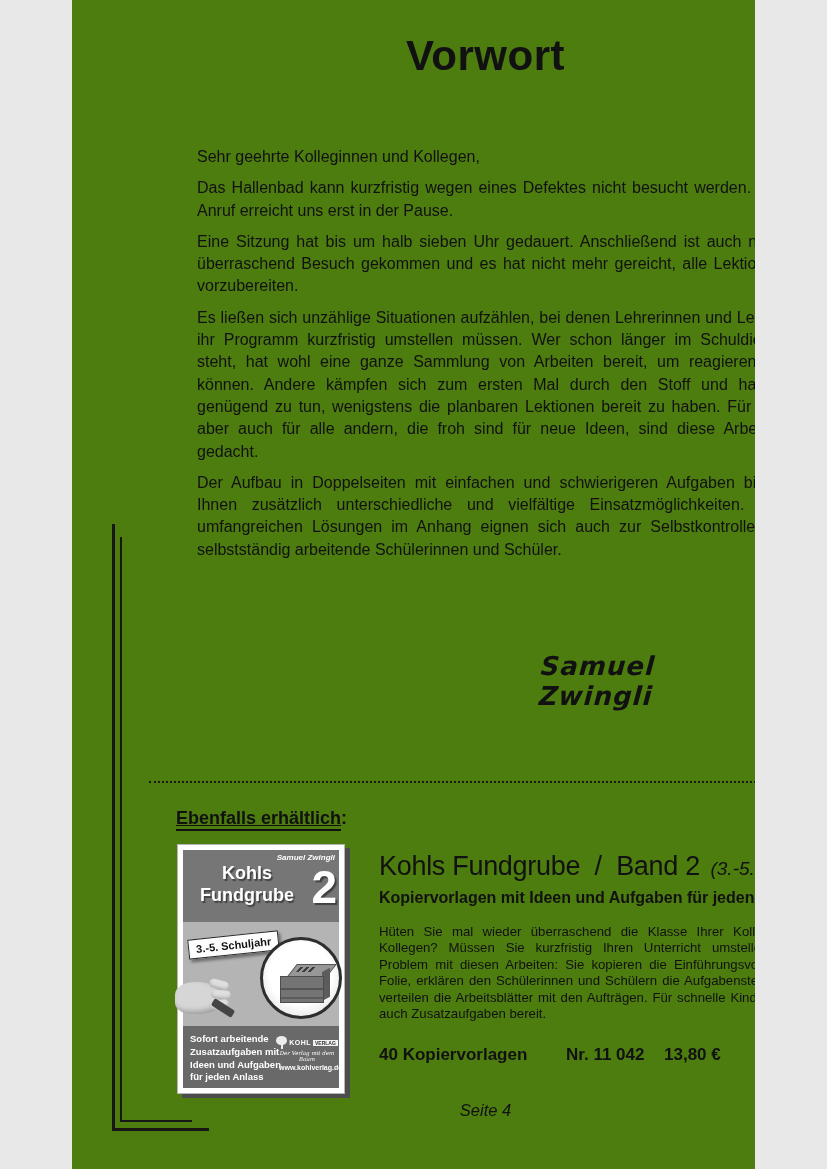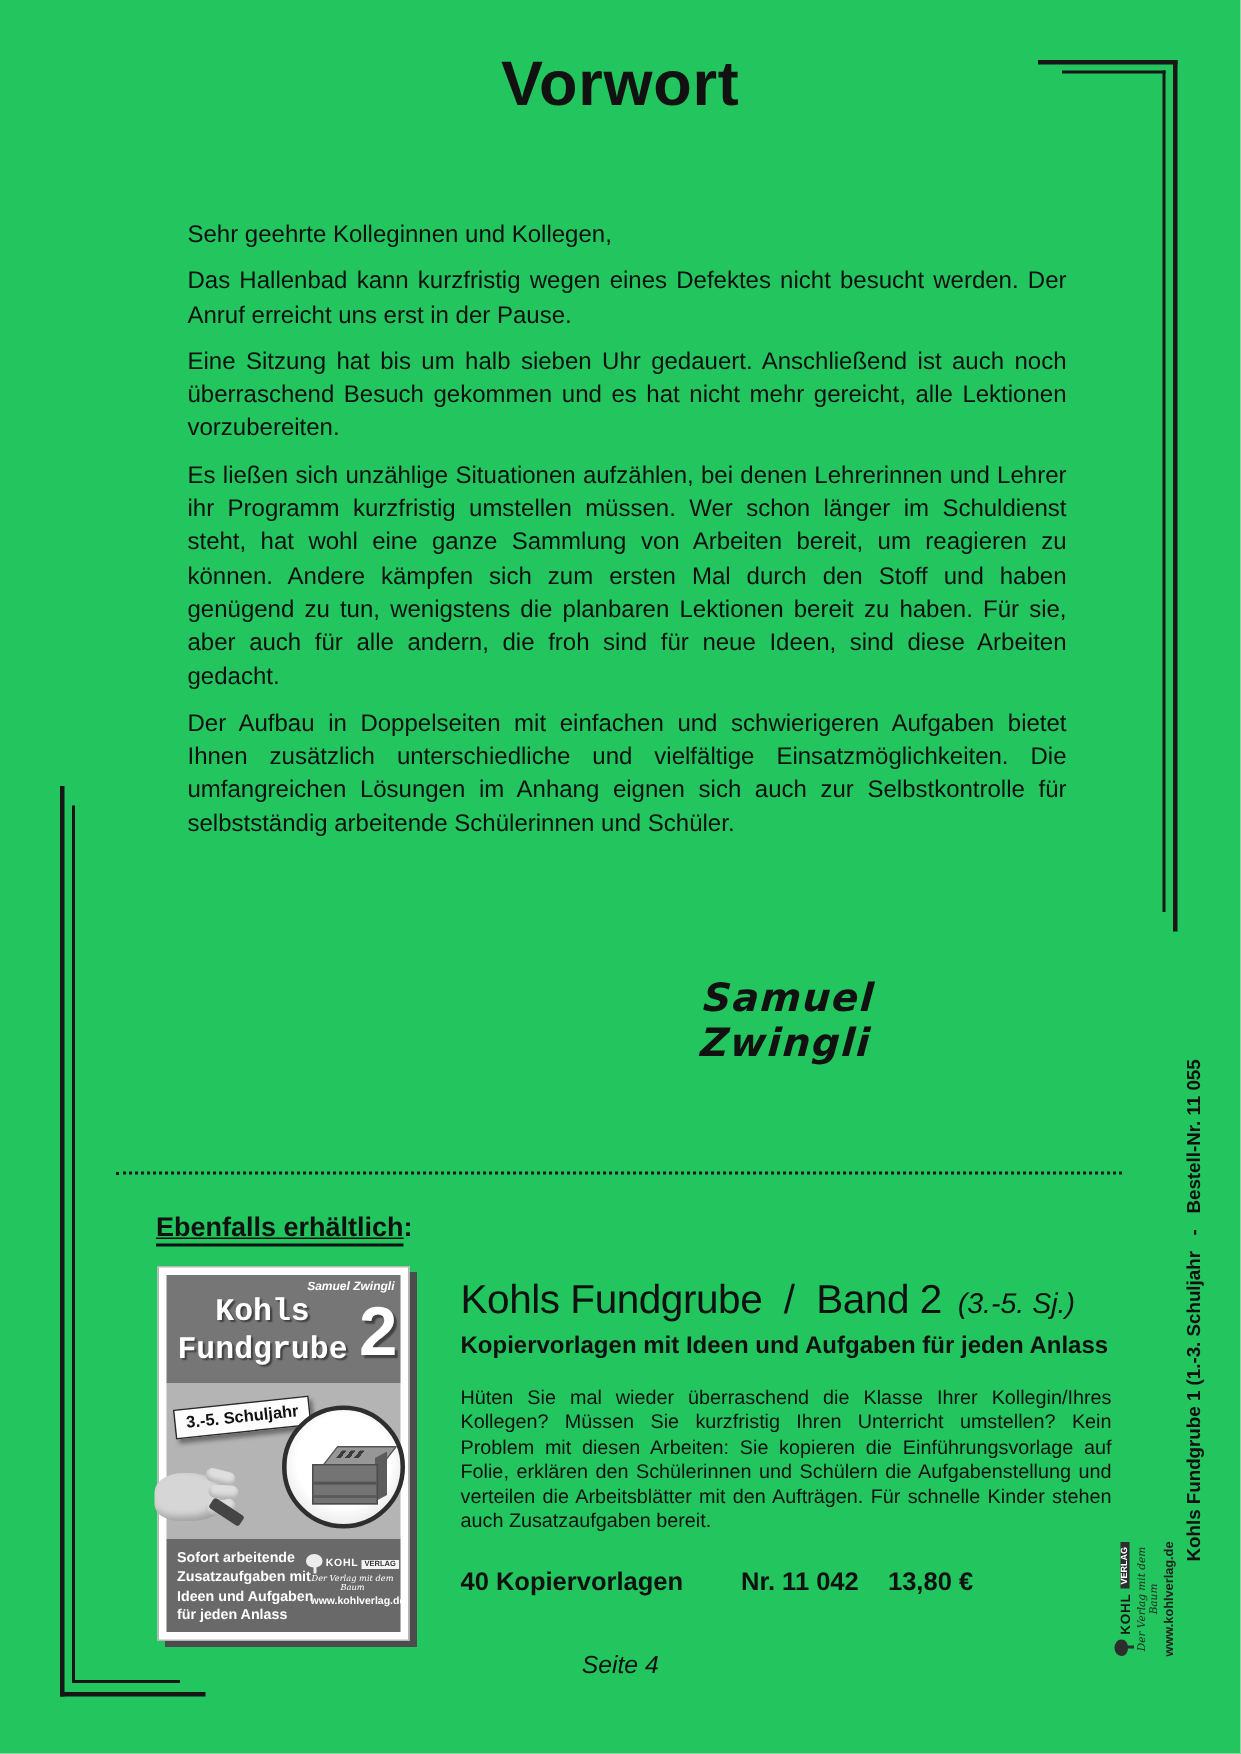--- a/index.html
+++ b/index.html
@@ -1,18 +1,18 @@
 <!DOCTYPE html>
 <html><head>
 <meta charset="utf-8">
 <style>
   html,body { margin:0; padding:0; background:#e8e8e8; }
   .page {
-    position:relative; width:827px; height:1169px; margin:0 auto;
-    background:#22c55e; color:#111;
+    position:relative; width:683px; height:1169px; margin:0 auto;
+    background:#4d7c0f; color:#111;
     font-family:"Liberation Sans", sans-serif;
     overflow:hidden;
   }
 
   
   .corner { position:absolute; }
   .tr-outer { left:692px; top:40px;  width:90px; height:578px; border-top:3px solid #161616; border-right:3px solid #161616; }
   .tr-inner { left:708px; top:47px;  width:67px; height:559px; border-top:2px solid #161616; border-right:2px solid #161616; }
   .bl-outer { left:40px;  top:524px; width:94px; height:604px; border-left:3px solid #161616; border-bottom:3px solid #161616; }
   .bl-inner { left:48px;  top:537px; width:70px; height:583px; border-left:2px solid #161616; border-bottom:2px solid #161616; }
@@ -46,23 +46,22 @@
   
   .cover {
     position:absolute; left:105px; top:844px; width:168px; height:250px;
     background:#fff; border:1px solid #b5b5b5; box-sizing:border-box; padding:5px;
     box-shadow:5px 4px 0 #4c4c4c;
   }
   .cover-top { position:relative; height:72px; background:#767676; color:#fff; }
   .cover-author { position:absolute; top:3px; right:4px; font-size:8px; font-weight:bold; font-style:italic; }
   .cover-title {
     position:absolute; top:13px; left:0; right:28px; text-align:center;
-    font-weight:bold; font-size:21px; line-height:1.2;
+    font-weight:bold; font-size:18px; line-height:1.2;
     text-shadow:1.5px 1.5px 1px rgba(0,0,0,.45);
-    font-family:Liberation Mono, monospace;
   }
   .cover-vol {
     position:absolute; top:14px; right:2px; font-size:46px; line-height:1; font-weight:bold;
     text-shadow:2px 2px 1px rgba(0,0,0,.45);
   }
   .cover-mid { position:relative; height:104px; background:#b4b4b4; overflow:visible; }
   .grade-label {
     position:absolute; left:5px; top:13px; background:#fdfdfd; color:#111;
     font-size:11px; font-weight:bold; padding:3px 7px; border:1px solid #2b2b2b;
     transform:rotate(-6deg); box-shadow:2px 3px 3px rgba(0,0,0,.4); white-space:nowrap;

